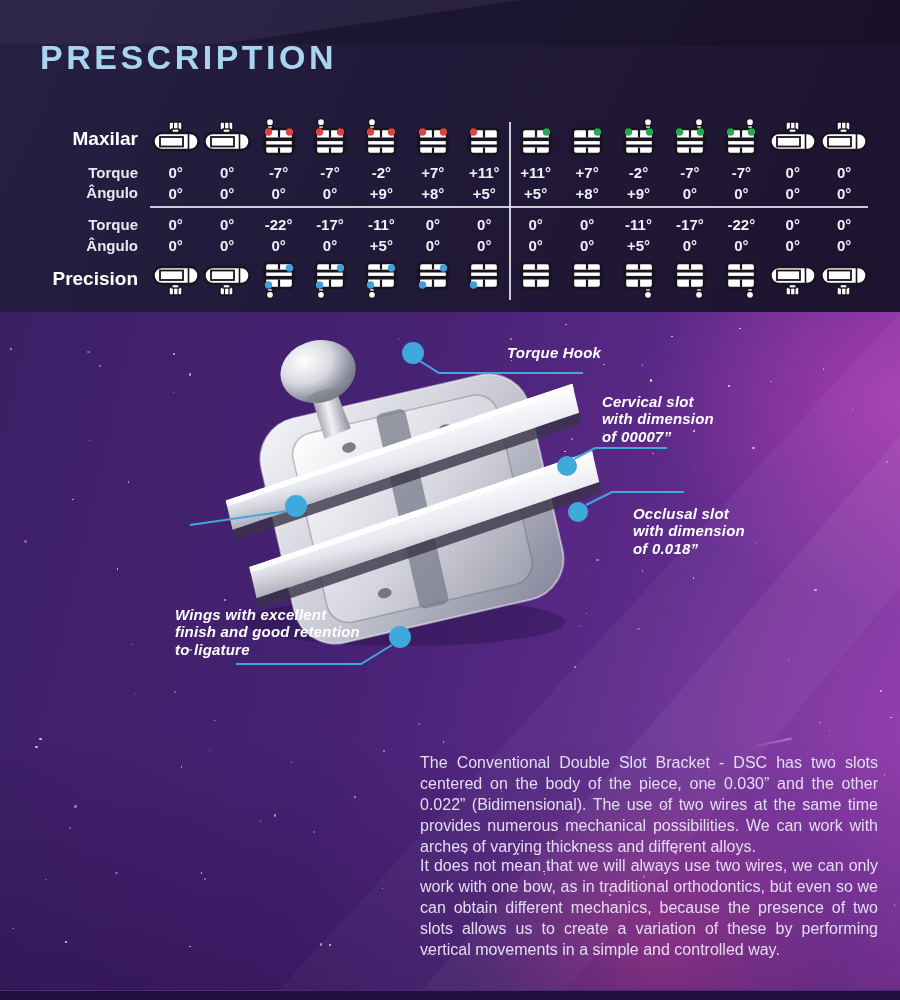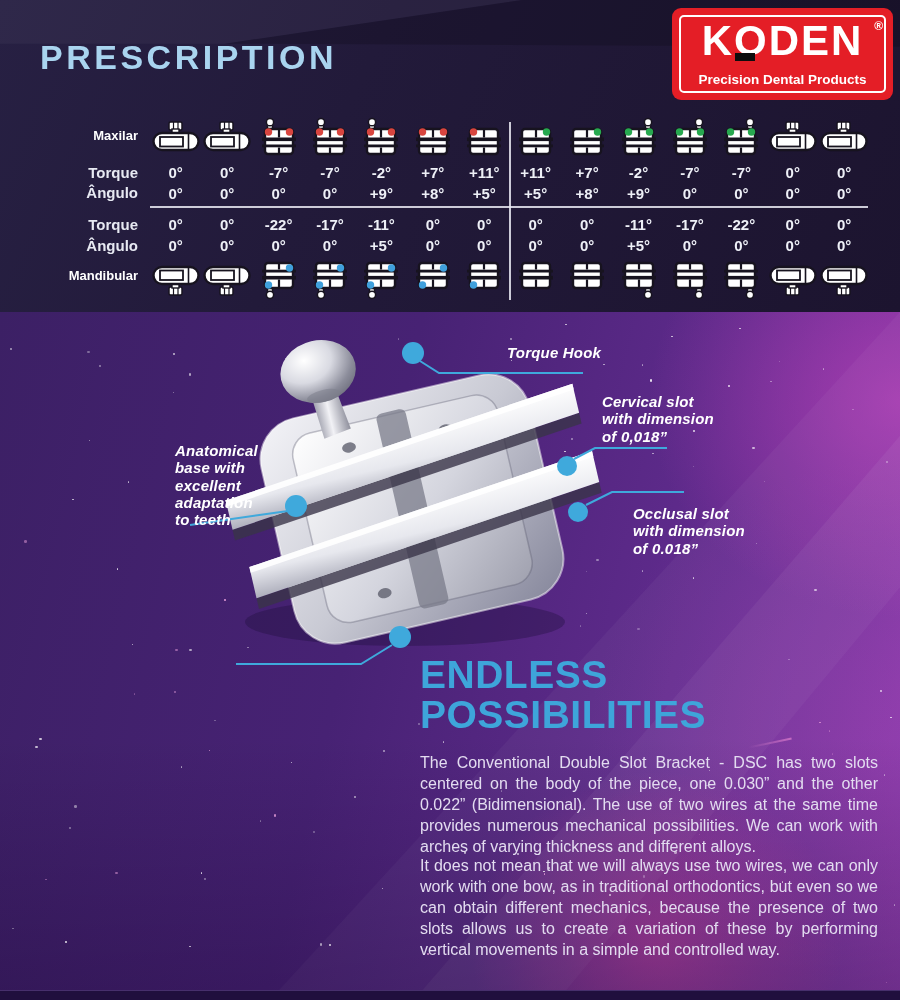--- a/index.html
+++ b/index.html
@@ -23,21 +23,21 @@
   .logo-name{position:absolute;left:0;top:12px;width:100%;text-align:center;color:#fff;
     font-size:42px;font-weight:800;letter-spacing:2px;line-height:1;}
   .logo-notch{position:absolute;left:63px;top:45px;width:20px;height:8px;background:#0d0d0d;}
   .logo-reg{position:absolute;right:10px;top:11px;color:#fff;font-size:12px;font-weight:700;}
   .logo-tagline{position:absolute;left:0;bottom:13px;width:100%;text-align:center;color:#fff;
     font-size:13.5px;font-weight:700;}
 
   
   .row-label{position:absolute;left:20px;width:118px;text-align:right;color:#e7e9f2;
     font-size:15px;font-weight:600;}
-  .lbl-big{font-size:13px;font-weight:700;color:#ffffff;}
+  .lbl-big{font-size:19px;font-weight:700;color:#ffffff;}
   .t-row{position:absolute;left:150px;width:720px;display:flex;}
   .cell{flex:1;display:flex;align-items:center;justify-content:center;}
   .val{font-size:15px;font-weight:600;color:#eef0f7;}
   .hsep{position:absolute;left:150px;top:206px;width:718px;height:1.5px;
     background:rgba(235,235,245,0.85);}
   .vsep{position:absolute;left:509px;top:122px;width:1.5px;height:178px;
     background:rgba(235,235,245,0.85);}
 
   
   .bottom-section{position:absolute;left:0;top:312px;width:900px;height:688px;
@@ -83,34 +83,27 @@
 <body>
 
 <div class="page">
 
   <div class="top-section">
     <div class="top-shade1"></div>
     <div class="top-shade2"></div>
 
     <h1 class="title">PRESCRIPTION</h1>
 
-    <div class="logo">
-      <div class="logo-inner"></div>
-      <div class="logo-name">KODEN</div>
-      <div class="logo-notch"></div>
-      <div class="logo-reg">®</div>
-      <div class="logo-tagline">Precision Dental Products</div>
-    </div>
 
     <div class="row-label lbl-big" style="top:128px">Maxilar</div>
     <div class="row-label" style="top:164px">Torque</div>
     <div class="row-label" style="top:184px">Ângulo</div>
     <div class="row-label" style="top:216px">Torque</div>
     <div class="row-label" style="top:237px">Ângulo</div>
-    <div class="row-label lbl-big" style="top:268px">Mandibular</div>
+    <div class="row-label lbl-big" style="top:268px">Precision</div>
 
     <div class="t-row" id="row-max-icons" style="top:116px;height:44px">
         <div class="cell">
           <svg width="48" height="40" viewBox="0 0 48 40" style="overflow:visible">
             <rect x="17" y="4" width="13" height="8" rx="1.5" fill="#fff" stroke="#17131f" stroke-width="1.5"></rect>
             <line x1="21.5" y1="4" x2="21.5" y2="12" stroke="#17131f" stroke-width="1.2"></line>
             <line x1="26" y1="4" x2="26" y2="12" stroke="#17131f" stroke-width="1.2"></line>
             <rect x="20" y="11" width="7" height="5" fill="#fff" stroke="#17131f" stroke-width="1.4"></rect>
             <rect x="1.5" y="15" width="45" height="17" rx="8.5" fill="#fff" stroke="#17131f" stroke-width="2.4"></rect>
             <rect x="8" y="19" width="23" height="9.5" fill="none" stroke="#17131f" stroke-width="1.8"></rect>
@@ -832,28 +825,24 @@
       <circle cx="567" cy="466" r="10"></circle>
       <circle cx="578" cy="512" r="10"></circle>
       <circle cx="296" cy="506" r="11"></circle>
       <circle cx="400" cy="637" r="11"></circle>
     </g>
   </svg>
 
   <div class="ann" id="ann-hook">Torque Hook</div>
   <div class="ann" id="ann-cervical">Cervical slot
 with dimension
-of 0,018”</div>
-  <div class="ann" id="ann-anatomical">Anatomical
-base with
-excellent
-adaptation
-to teeth</div>
+of 00007”</div>
   <div class="ann" id="ann-occlusal">Occlusal slot
 with dimension
 of 0.018”</div>
-
-  <h2 class="heading">ENDLESS
-POSSIBILITIES</h2>
+  <div class="ann" id="ann-wings">Wings with excellent
+finish and good retention
+to ligature</div>
+
   <p class="para" id="p1">The Conventional Double Slot Bracket - DSC has two slots centered on the body of the piece, one 0.030” and the other 0.022” (Bidimensional). The use of two wires at the same time provides numerous mechanical possibilities. We can work with arches of varying thickness and different alloys.</p>
   <p class="para" id="p2">It does not mean that we will always use two wires, we can only work with one bow, as in traditional orthodontics, but even so we can obtain different mechanics, because the presence of two slots allows us to create a variation of these by performing vertical movements in a simple and controlled way.</p>
 
 </div>
 
 </body></html>

